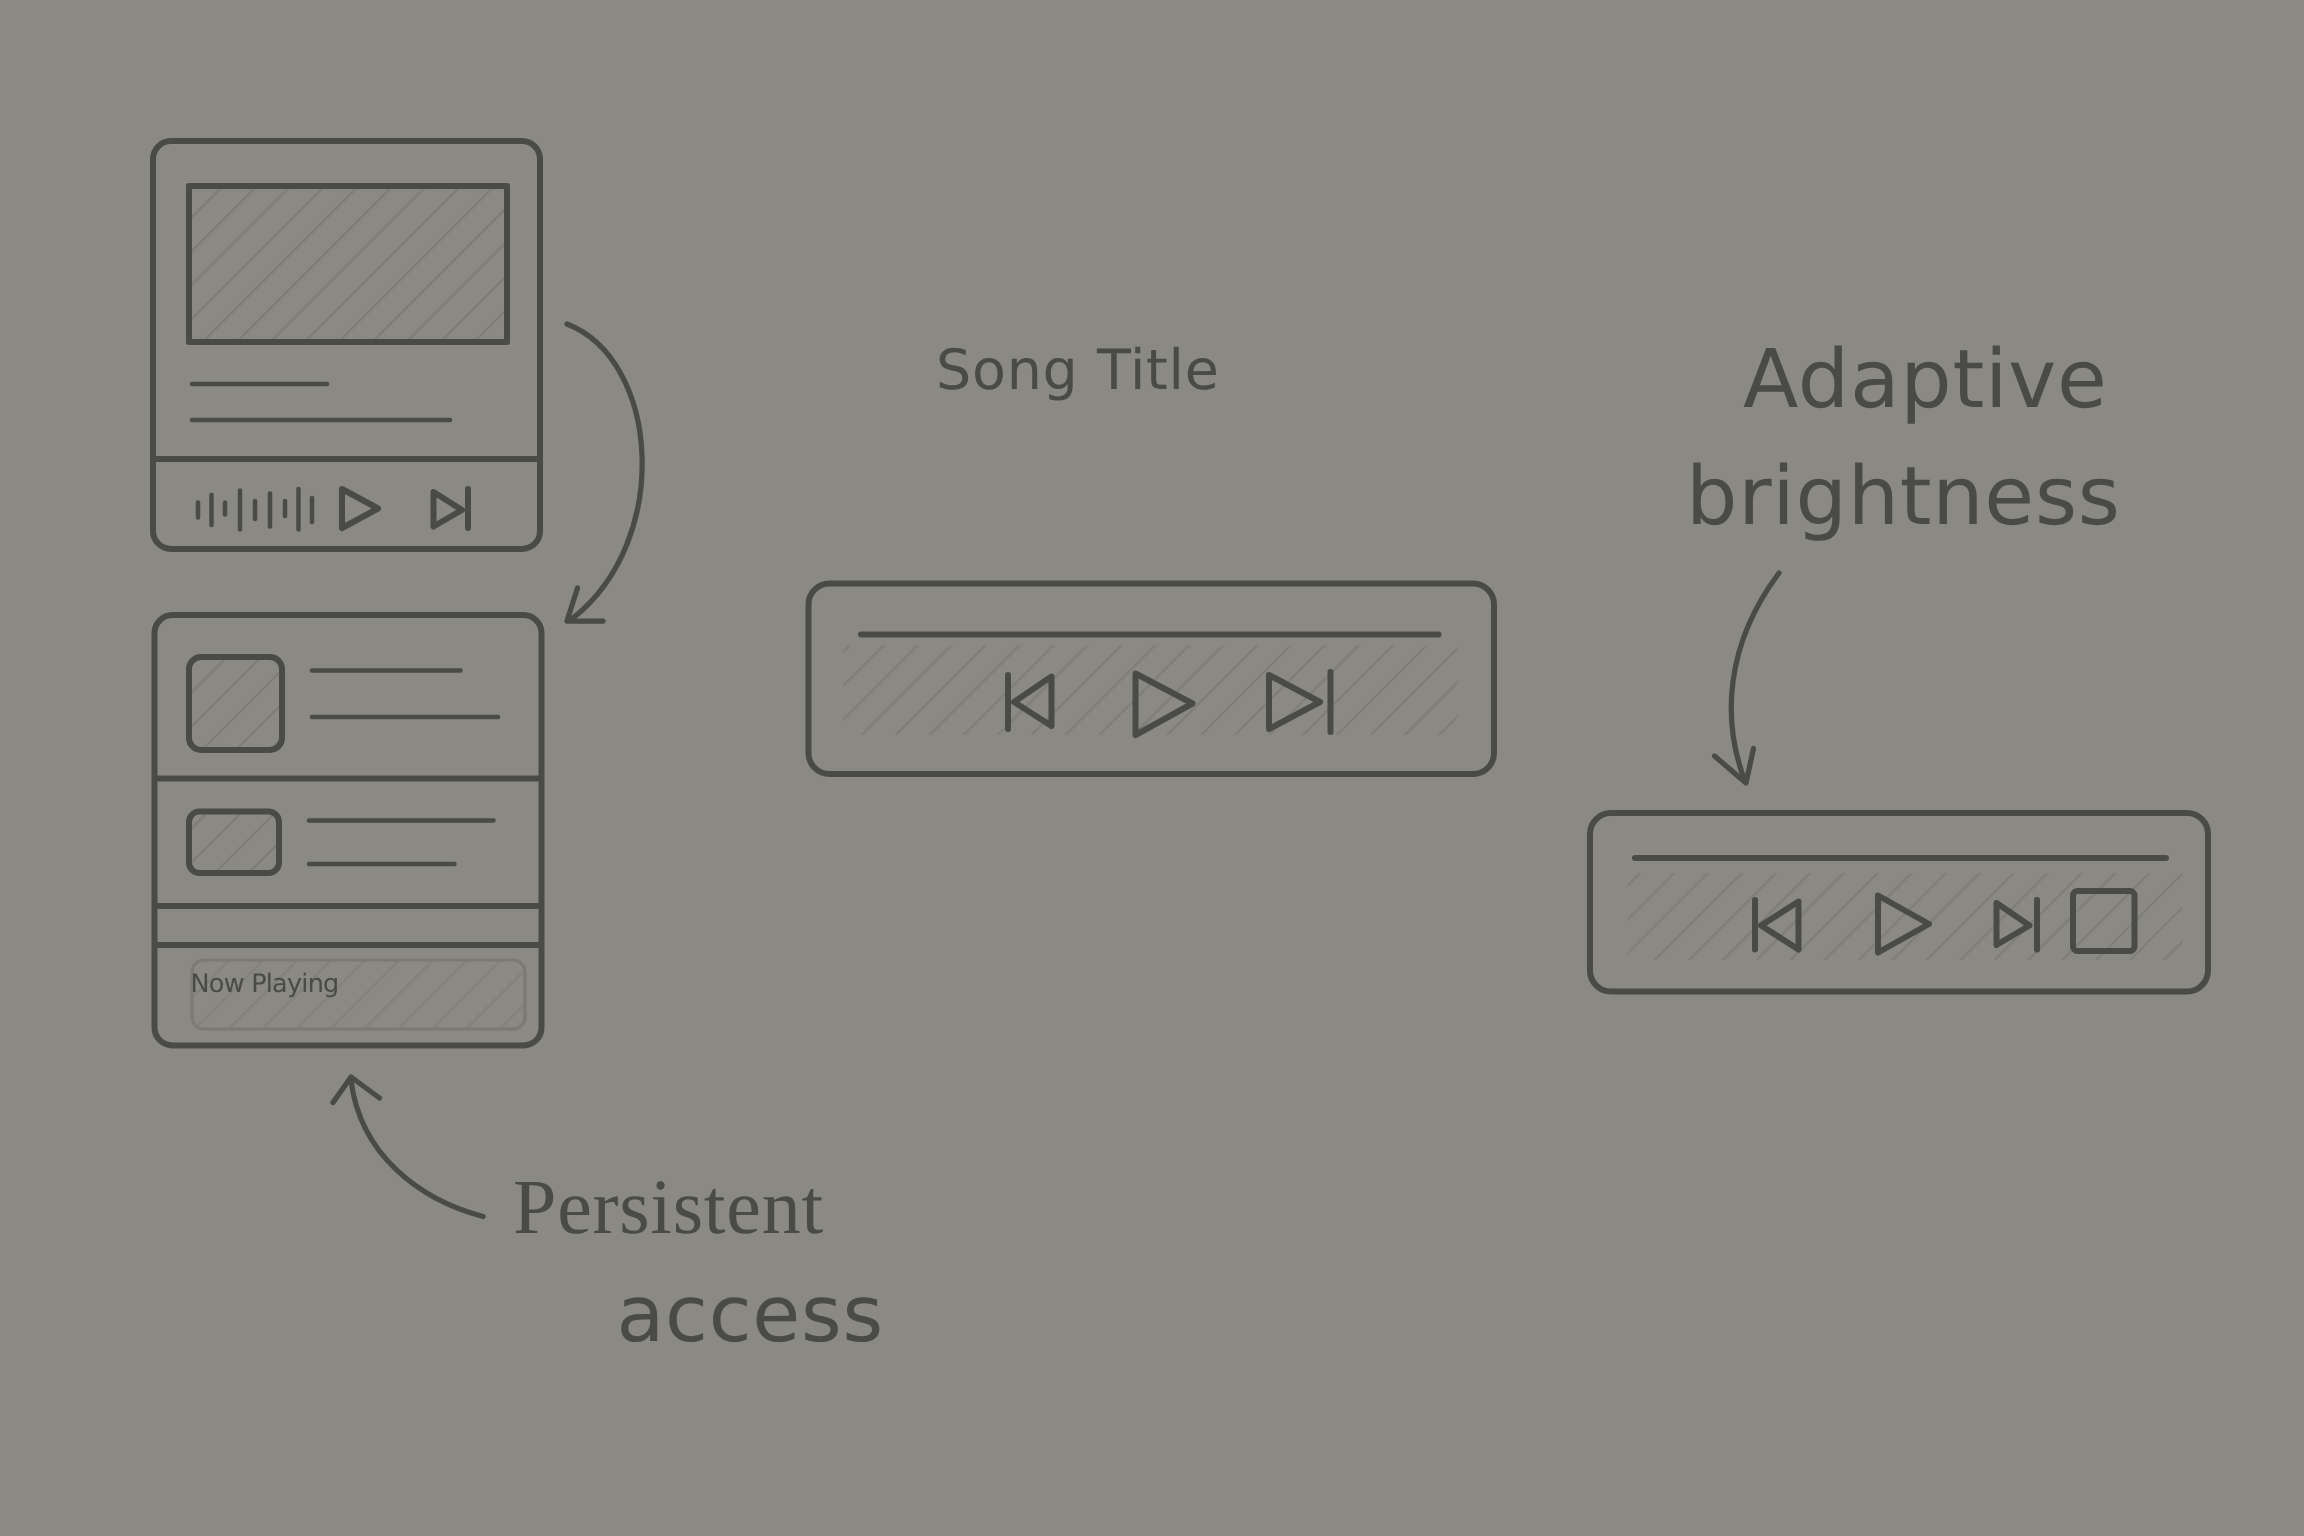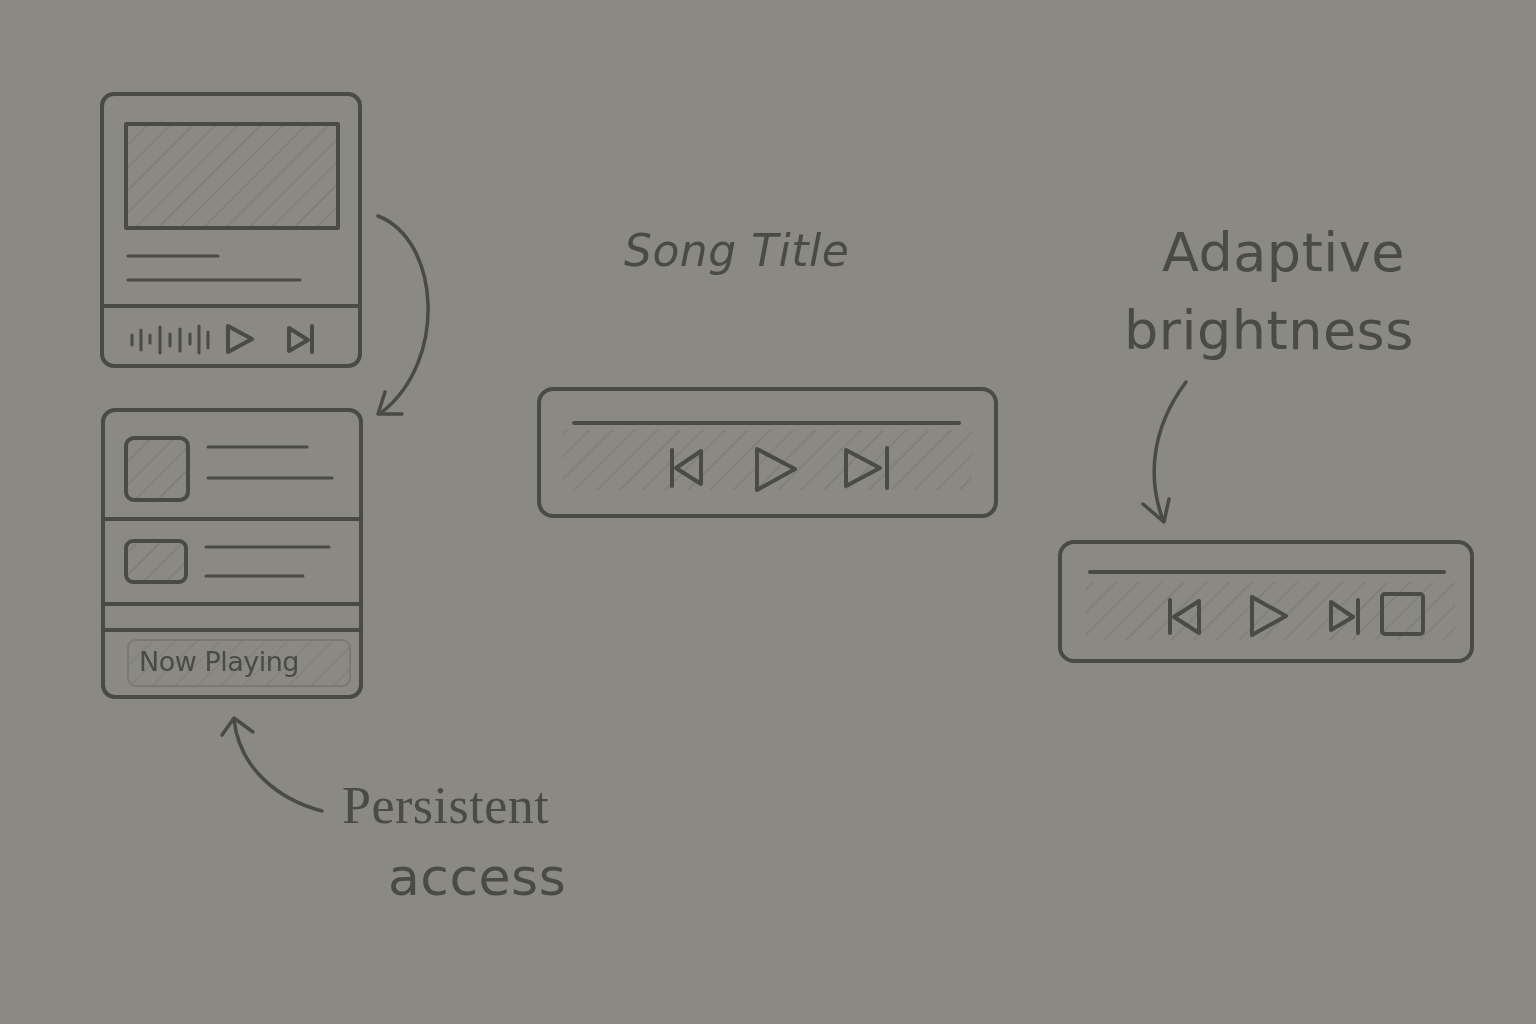--- a/index.html
+++ b/index.html
@@ -9,22 +9,22 @@
     font-family: "DejaVu Sans", sans-serif;
     color: #4a4a46;
   }
   .label {
     position: absolute; color: #4a4a46; font-family: "DejaVu Sans", sans-serif;
     letter-spacing: 0.5px; line-height: 1.15; white-space: nowrap;
   }
   svg { position: absolute; left: 0; top: 0; overflow: visible; }
   .stroke { stroke: #4a4a46; fill: none; stroke-linecap: round; stroke-linejoin: round; }
   .np-text {
-    position: absolute; font-size: 27px; color: #4a4a46;
-    font-family: "DejaVu Sans", sans-serif; letter-spacing: -0.5px; margin-left: 12px;
+    position: absolute; font-size: 17px; color: #4a4a46;
+    font-family: "DejaVu Sans", sans-serif; letter-spacing: -0.5px;
   }
 </style>
 </head>
 <body>
 
 <svg width="1536" height="1024" viewBox="0 0 1536 1024">
   <defs>
     <pattern id="hatch" patternUnits="userSpaceOnUse" width="16" height="16" patternTransform="rotate(45)">
       <line x1="0" y1="0" x2="0" y2="16" stroke="#7a7974" stroke-width="3"></line>
     </pattern>
@@ -131,19 +131,19 @@
     <g>
       <path class="stroke" d="M1331 602 L1353 617 L1331 630 Z" stroke-width="4"></path>
       <line class="stroke" x1="1358" y1="600" x2="1358" y2="633" stroke-width="4"></line>
     </g>
     <rect class="stroke" x="1382" y="594" width="41" height="40" rx="3" stroke-width="4"></rect>
   </g>
 </svg>
 
 <div class="np-text" style="left:127px; top:646px;">Now Playing</div>
 
-<div class="label" style="left:624px; top:226px; font-size:44px;font-style:italic;">Song Title</div>
+<div class="label" style="left:624px; top:226px; font-size:37px;">Song Title</div>
 
 <div class="label" style="left:1126px; top:222px; font-size:54px;margin-left:36px;">Adaptive</div>
 <div class="label" style="left:1124px; top:300px; font-size:54px;">brightness</div>
 
 <div class="label" style="left:342px; top:776px; font-size:52px;font-family:Liberation Serif, serif;">Persistent</div>
-<div class="label" style="left:388px; top:848px; font-size:52px;">access</div>
+<div class="label" style="left:411px; top:848px; font-size:52px;">access</div>
 
 </body></html>

